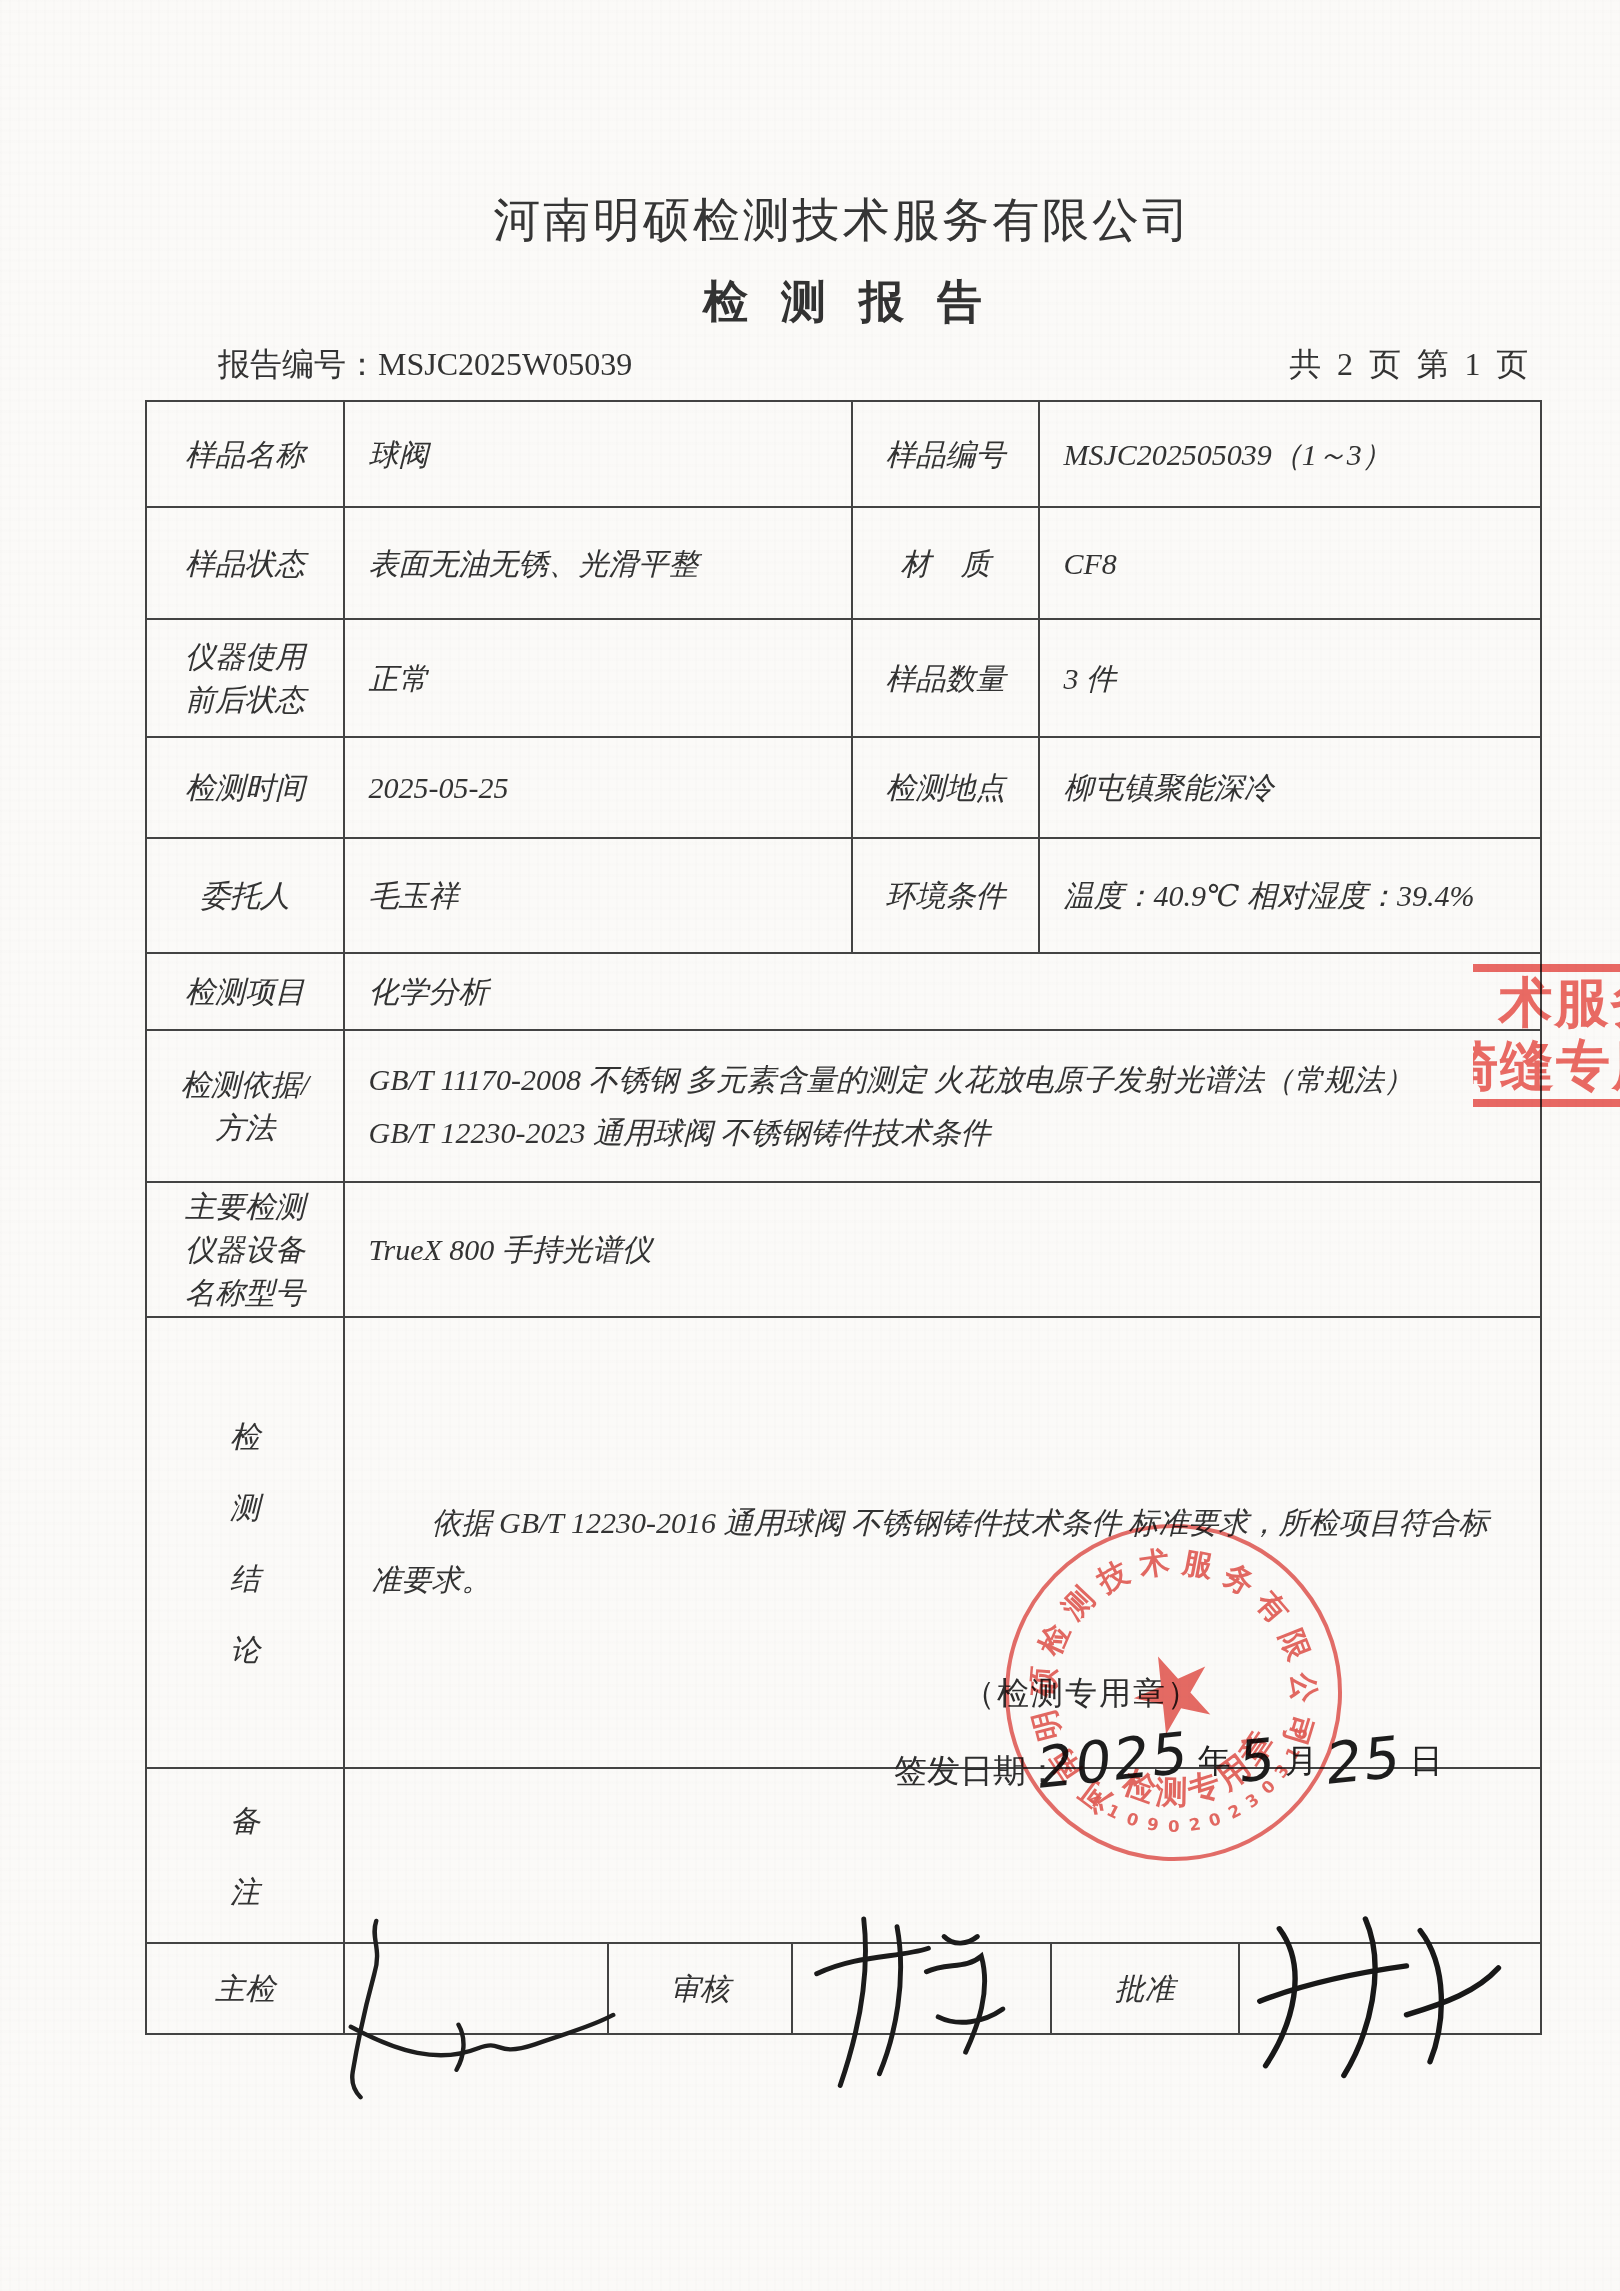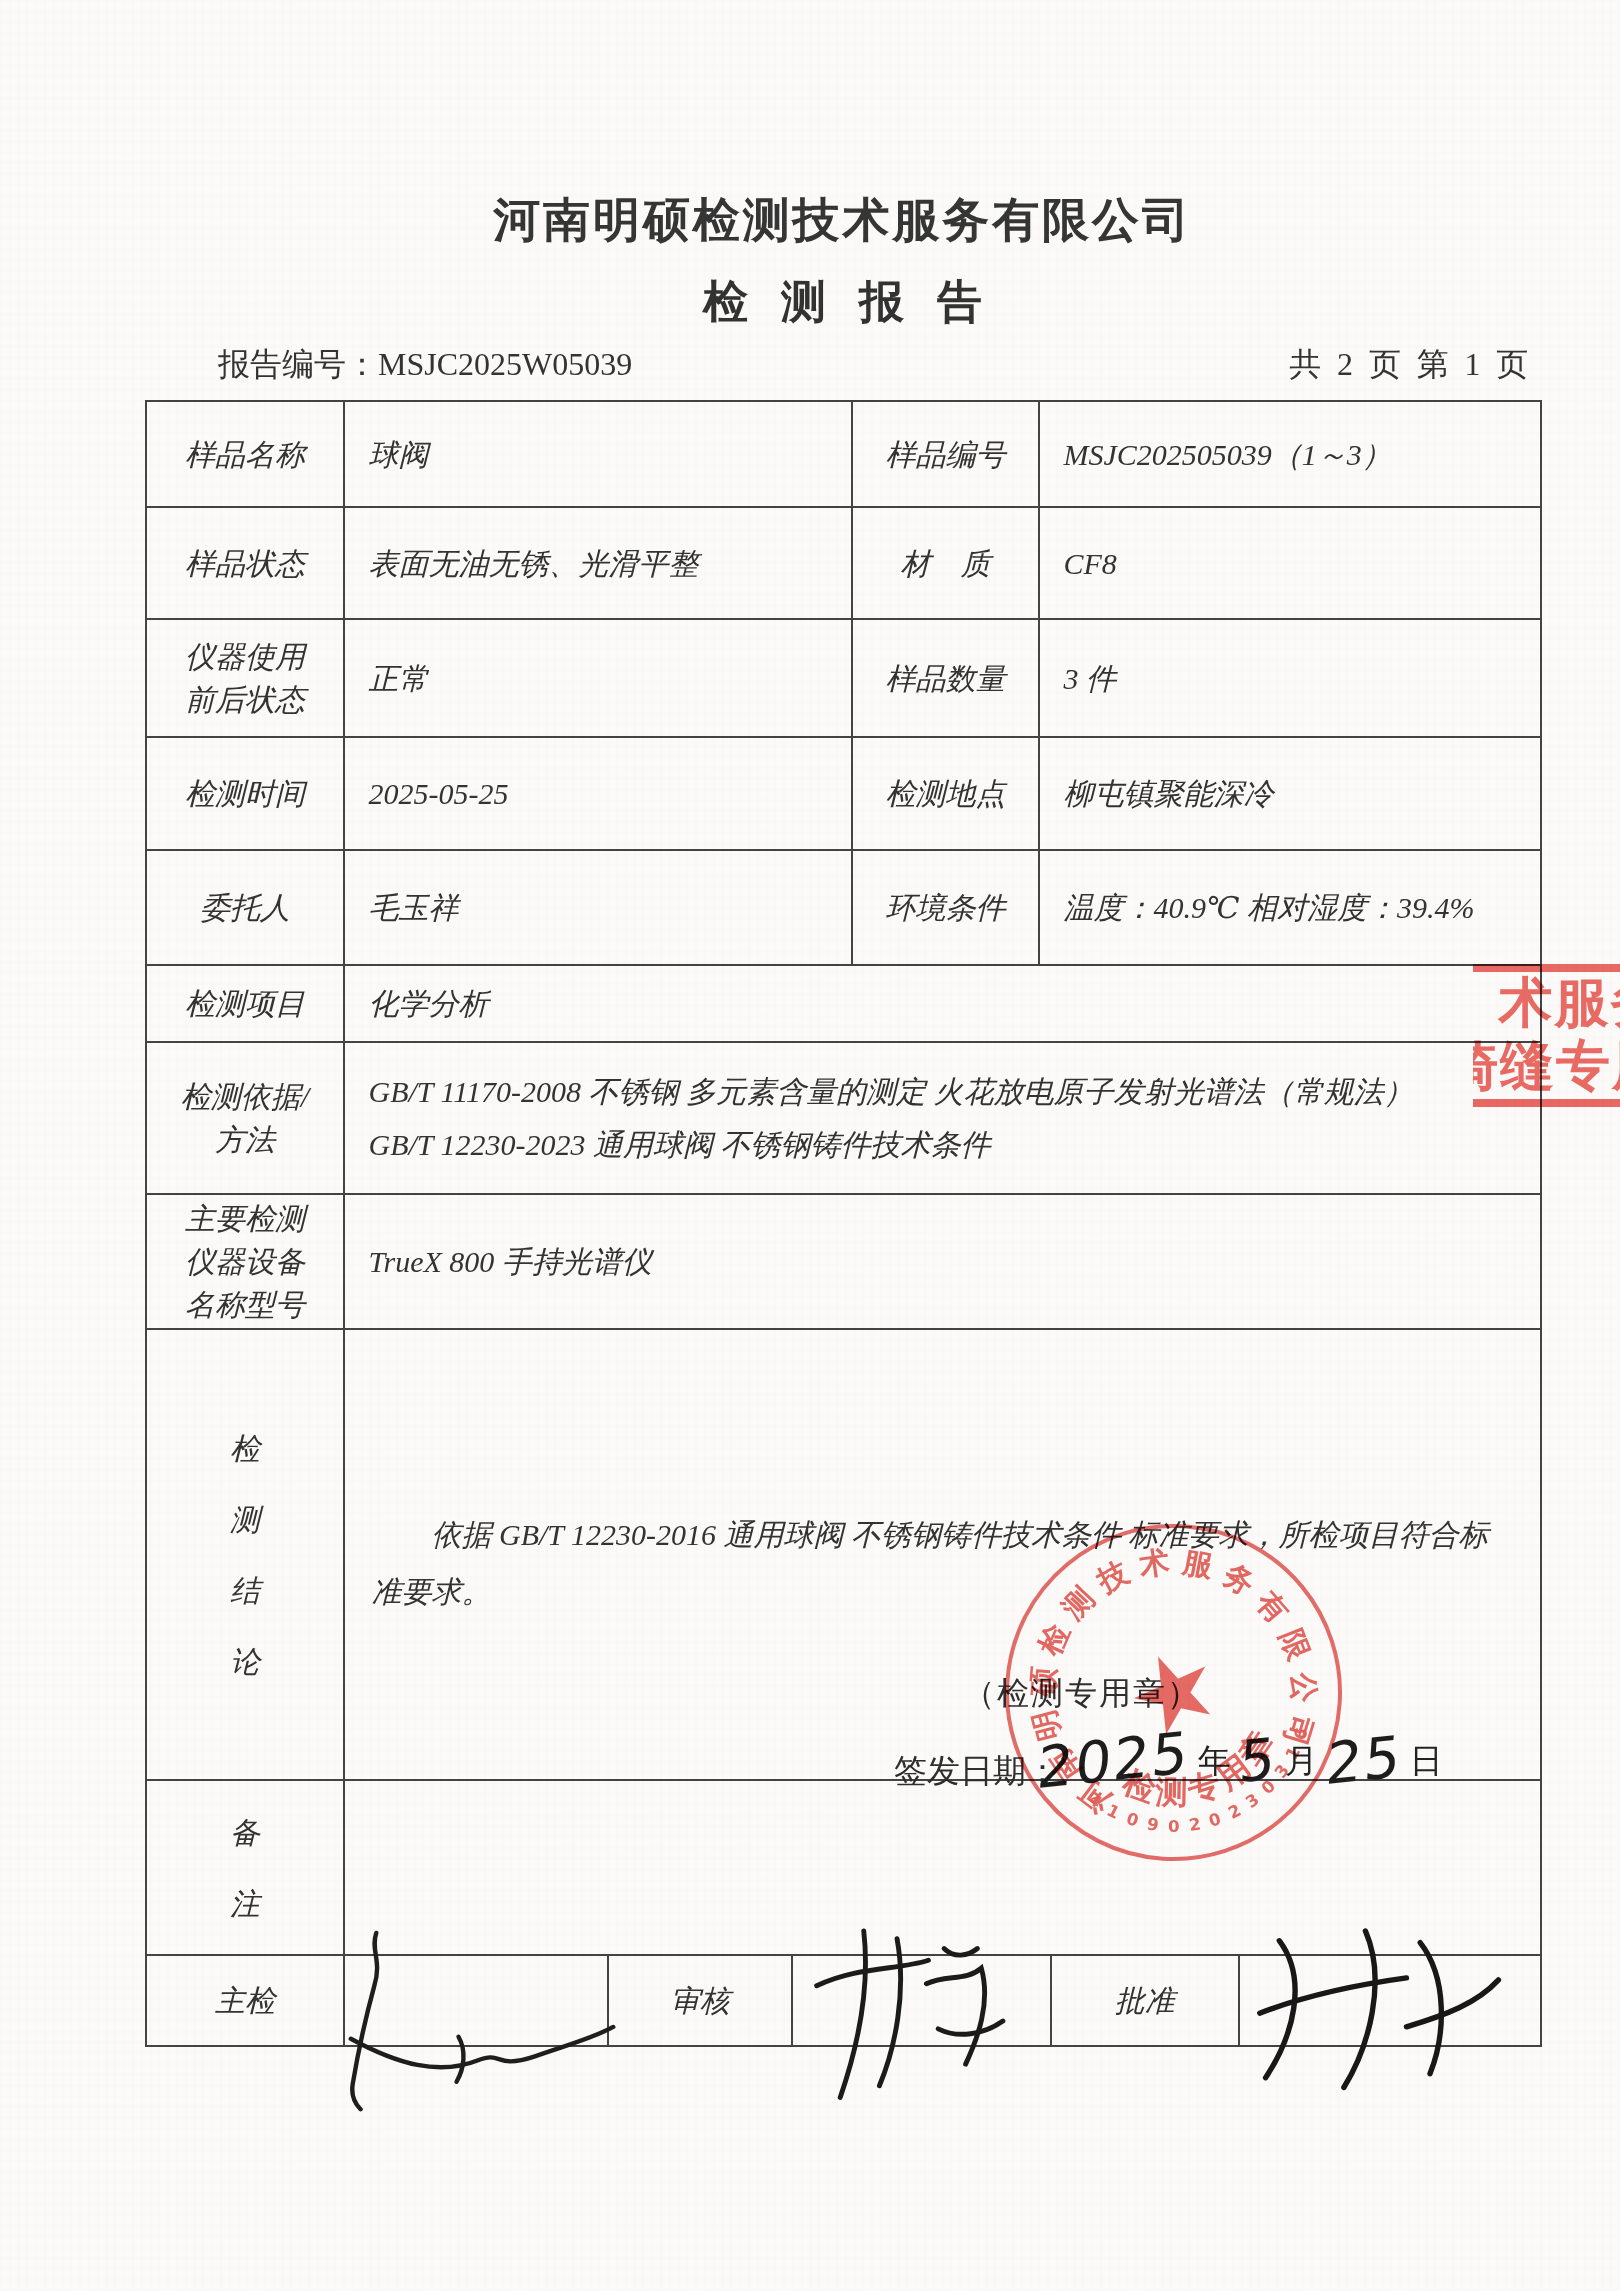--- a/index.html
+++ b/index.html
@@ -11,21 +11,21 @@
     background-image:
       repeating-linear-gradient(90deg, rgba(120,120,120,0.016) 0 2px, transparent 2px 8.8px),
       repeating-linear-gradient(0deg, rgba(140,140,140,0.012) 0 2.9px, transparent 2.9px 10.8px);
     overflow:hidden;
     font-family:"Liberation Serif","DejaVu Serif",serif;
     color:#2f2f2f;
   }
   
   .company-title{
     position:absolute;left:145px;top:189px;width:1395px;
-    text-align:center;font-size:47px;font-weight:700;letter-spacing:2.9px;color:#353535;
+    text-align:center;font-size:47px;font-weight:400;letter-spacing:2.9px;color:#353535;
   }
   .doc-title{
     position:absolute;left:145px;top:272px;width:1395px;
     text-align:center;font-size:45px;font-weight:600;letter-spacing:33px;text-indent:33px;color:#323232;
   }
   .meta-line{
     position:absolute;left:145px;top:343px;width:1395px;height:43px;
     font-size:32px;color:#333;text-align:center;
   }
   .report-no{position:absolute;left:73px;top:0;}
@@ -136,21 +136,21 @@
     </tr>
     <tr style="height:118px">
       <td class="lab">
         <div>仪器使用</div>
         <div>前后状态</div>
       </td>
       <td class="val" colspan="3">正常</td>
       <td class="lab">样品数量</td>
       <td class="val" colspan="3">3 件</td>
     </tr>
-    <tr style="height:113px">
+    <tr style="height:101px">
       <td class="lab">检测时间</td>
       <td class="val" colspan="3">2025-05-25</td>
       <td class="lab">检测地点</td>
       <td class="val" colspan="3">柳屯镇聚能深冷</td>
     </tr>
     <tr style="height:115px">
       <td class="lab">委托人</td>
       <td class="val" colspan="3">毛玉祥</td>
       <td class="lab">环境条件</td>
       <td class="val" colspan="3">温度：40.9℃  相对湿度：39.4%</td>

